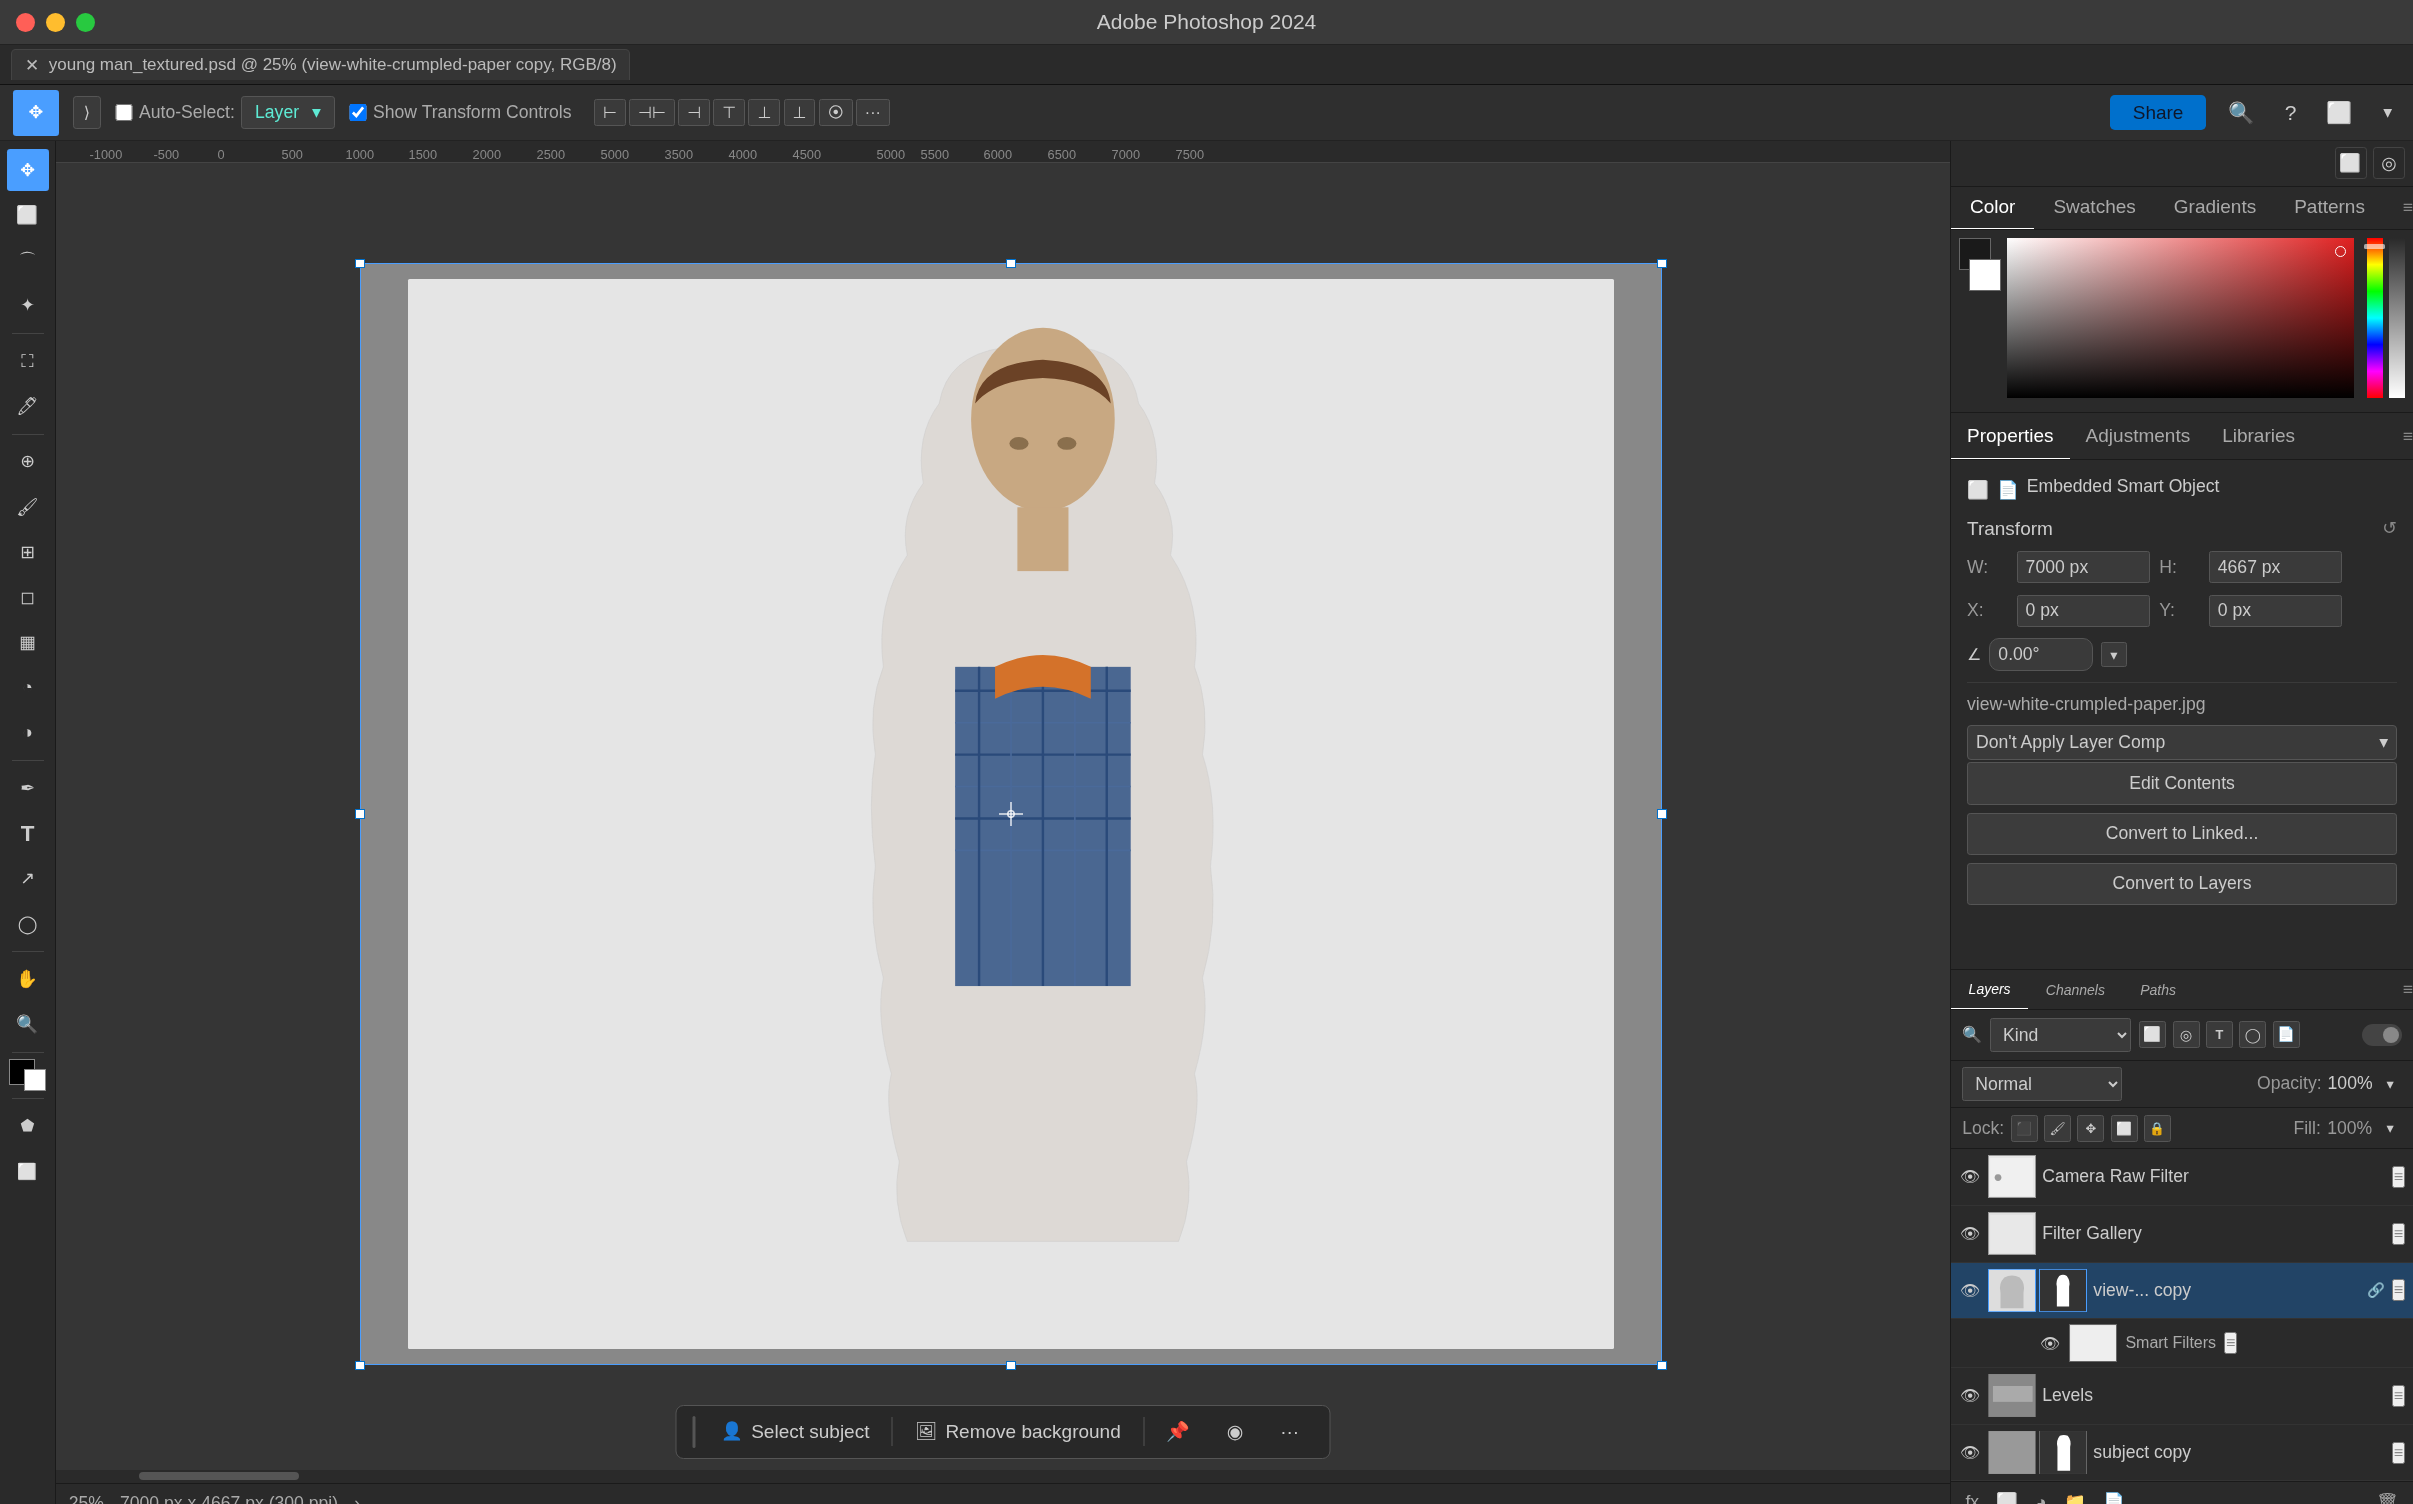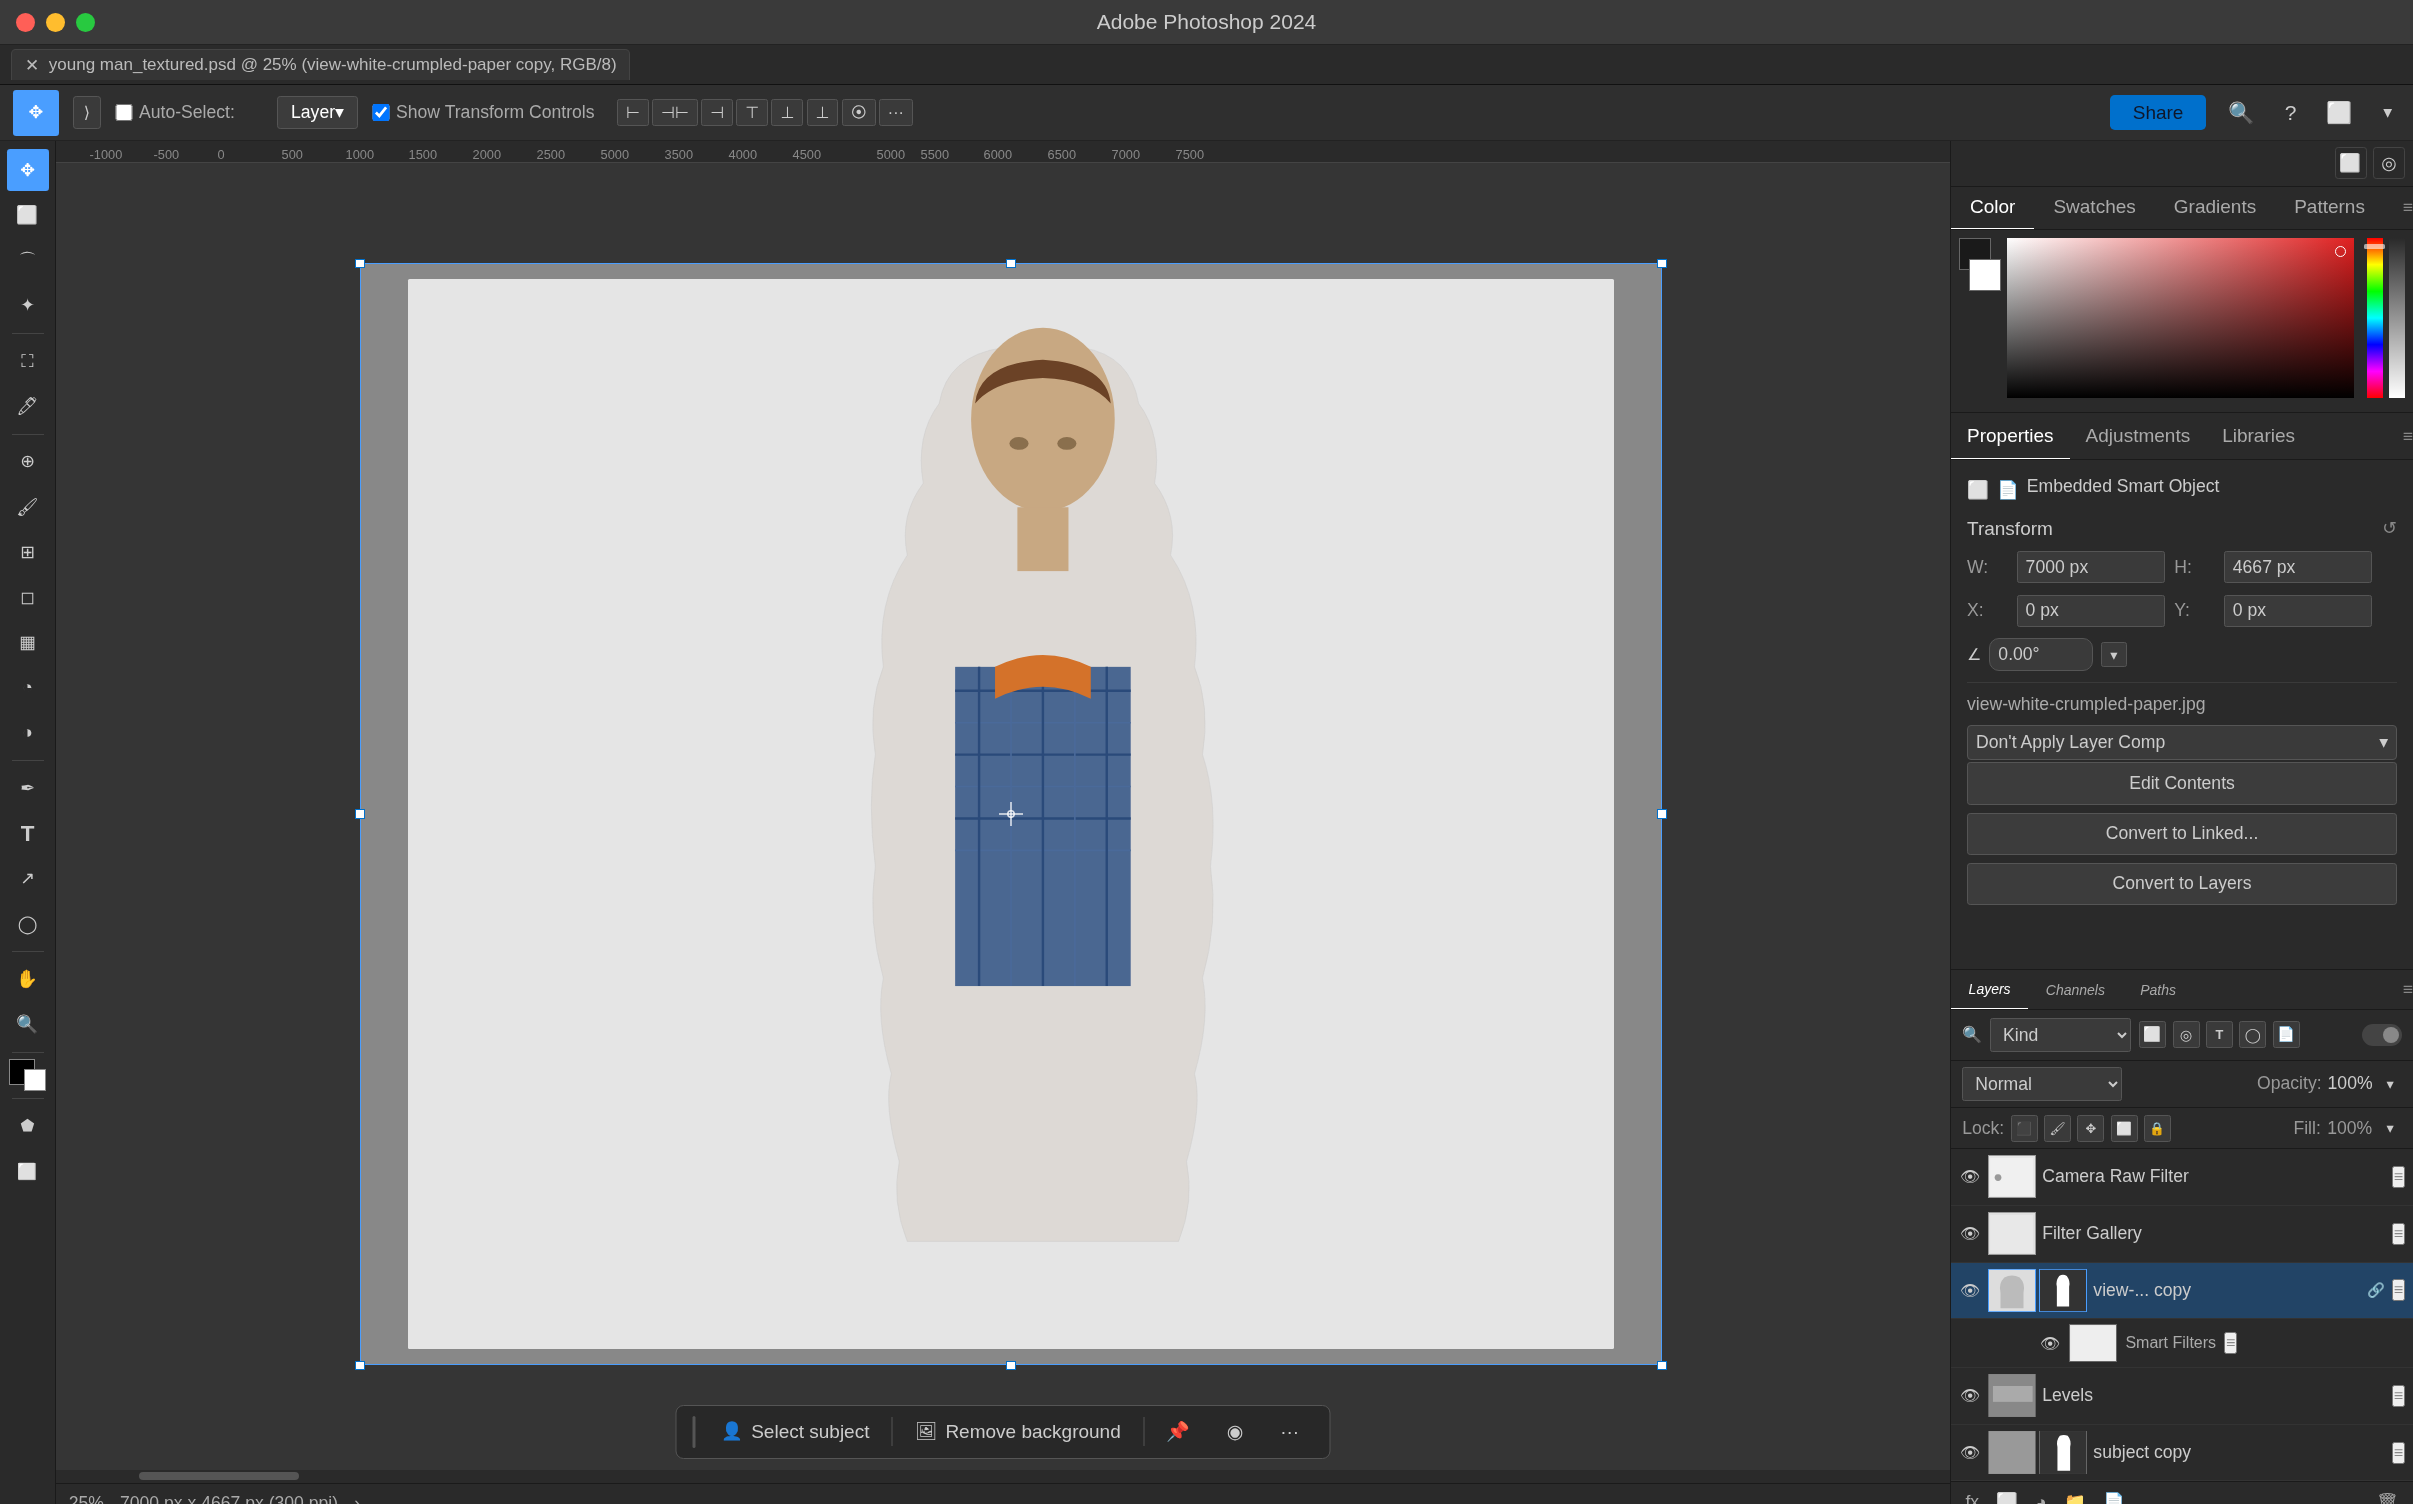--- a/index.html
+++ b/index.html
@@ -53,29 +53,28 @@
       display: flex;
       align-items: center;
       padding: 0 12.8px;
       border-bottom: 0.8px solid #222;
       gap: 14.4px;
     }
 
     .options-btn {
       background: #3c3c3c;
       border: 0.8px solid #555;
-      color: #ffffff;
+      color: #5eead4;
       padding: 4.8px 12.8px;
       border-radius: 3.2px;
       font-size: 17.6px;
       cursor: pointer;
       display: flex;
       align-items: center;
-      gap: 0;
-      margin-left: 36px;
+      gap: 13px;
     }
     .options-label {
       font-size: 17.6px;
       color: #aaa;
       white-space: nowrap;
     }
     .checkbox-row {
       display: flex;
       align-items: center;
       gap: 6.4px;
@@ -389,21 +388,21 @@
       color: #999;
       width: 40px;
       flex-shrink: 0;
     }
     .prop-input {
       background: #3a3a3a;
       border: 0.8px solid #555;
       color: #ccc;
       font-size: 17.6px;
       padding: 4.8px 8px;
-      width: 148px;
+      width: 133px;
       border-radius: 2.4px;
     }
 
     .prop-divider {
       height: 0.8px;
       background: #3a3a3a;
       margin: 11.2px 0;
     }
 
     .smart-obj-label {

